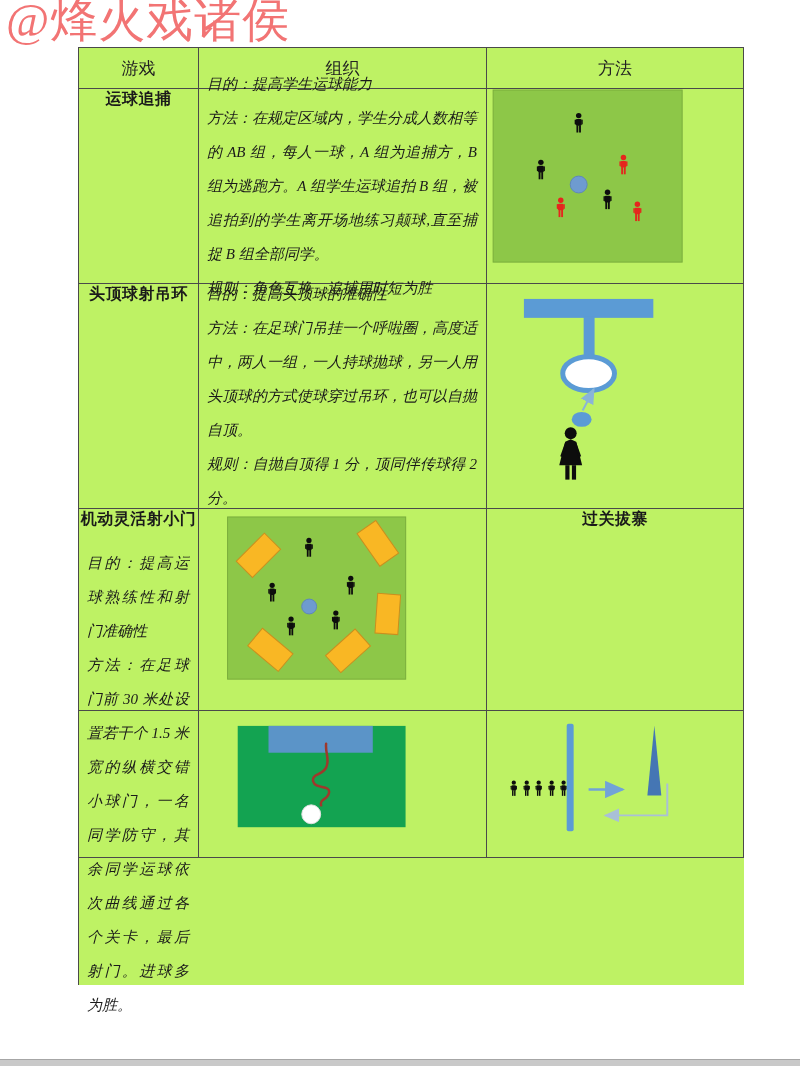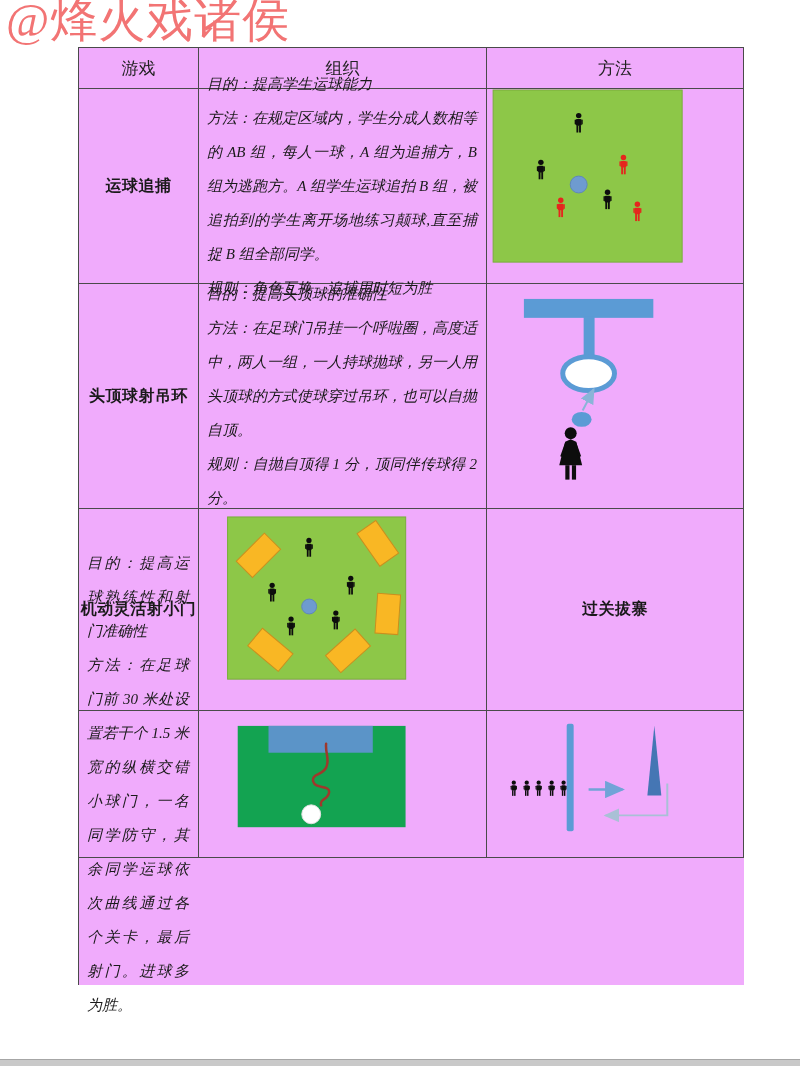--- a/index.html
+++ b/index.html
@@ -4,26 +4,26 @@
 <style>
   html,body{margin:0;padding:0;background:#ffffff;}
   body{width:800px;height:1066px;position:relative;overflow:hidden;
        font-family:"Liberation Sans","DejaVu Sans",sans-serif;}
   .watermark{position:absolute;left:6px;top:-8px;font-size:47px;line-height:1.2;
        color:#f27474;font-family:"Liberation Serif","DejaVu Serif",serif;
        letter-spacing:1px;white-space:nowrap;z-index:5;}
   .games-table{position:absolute;left:78px;top:47px;width:665px;
        display:grid;grid-template-columns:120px 288px 257px;
        grid-template-rows:41px 195px 225px 202px 147px 127px;
-       border-top:1px solid #4a4a4a;border-left:1px solid #4a4a4a;background:#f0abfc;}
+       border-top:1px solid #4a4a4a;border-left:1px solid #4a4a4a;background:#bef264;}
   .cell{border-right:1px solid #4a4a4a;border-bottom:1px solid #4a4a4a;
        position:relative;box-sizing:border-box;color:#1a1a1a;}
   .hcell{display:flex;align-items:center;justify-content:center;
        font-size:17px;color:#222;}
-  .ncell{display:flex;align-items:center;justify-content:center;
+  .ncell{display:flex;justify-content:center;
        font-weight:700;font-size:16px;letter-spacing:0.5px;text-align:center;}
   .mcell{display:flex;flex-direction:column;justify-content:center;
        padding:2px 9px 2px 8px;}
   .method{font-family:"Liberation Serif","DejaVu Serif",serif;
        font-size:15px;line-height:34px;white-space:pre-line;text-align:justify;font-style:italic;}
   .ocell svg{position:absolute;left:0;top:0;width:100%;height:100%;display:block;}
   .bottom-bar{position:absolute;left:0;top:1059px;width:800px;height:7px;
        background:#c9c9c9;border-top:1px solid #a6a6a6;}
 </style>
 </head>

